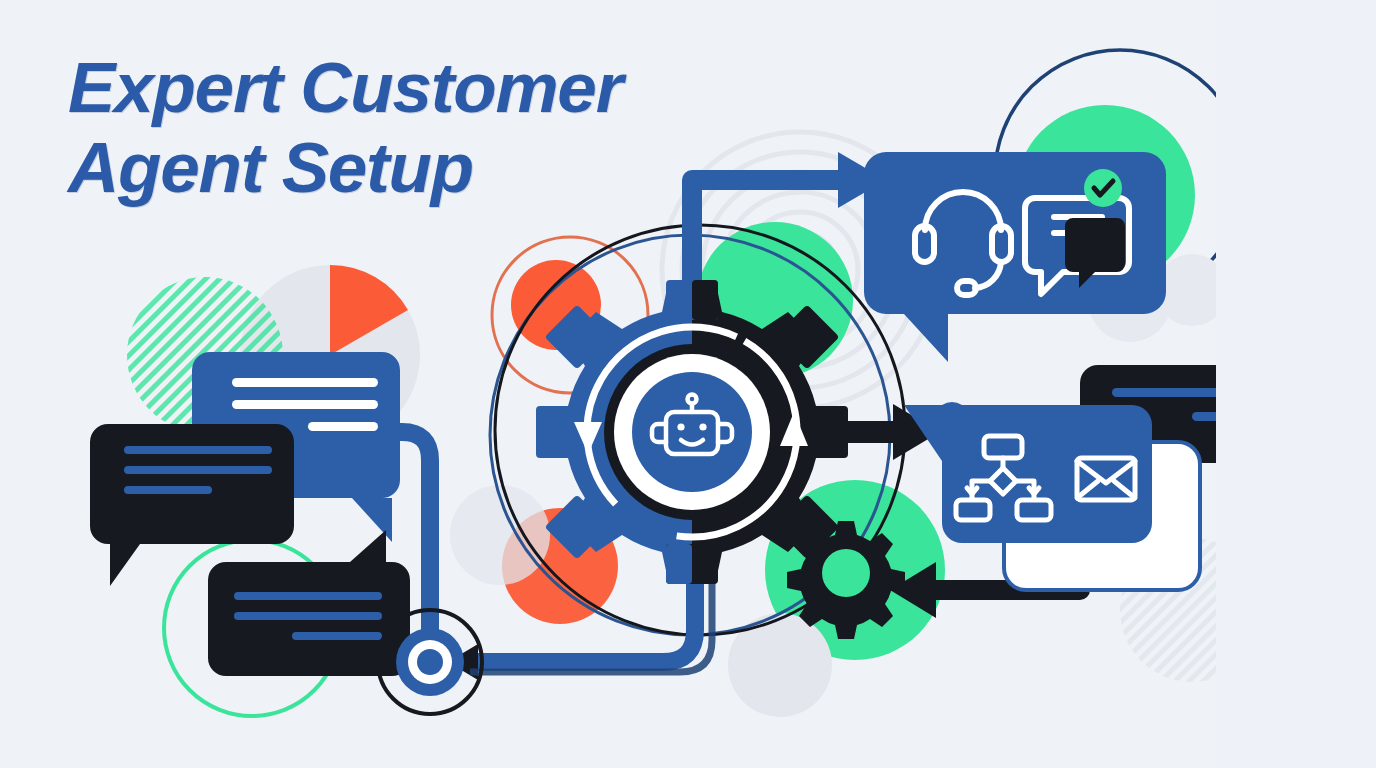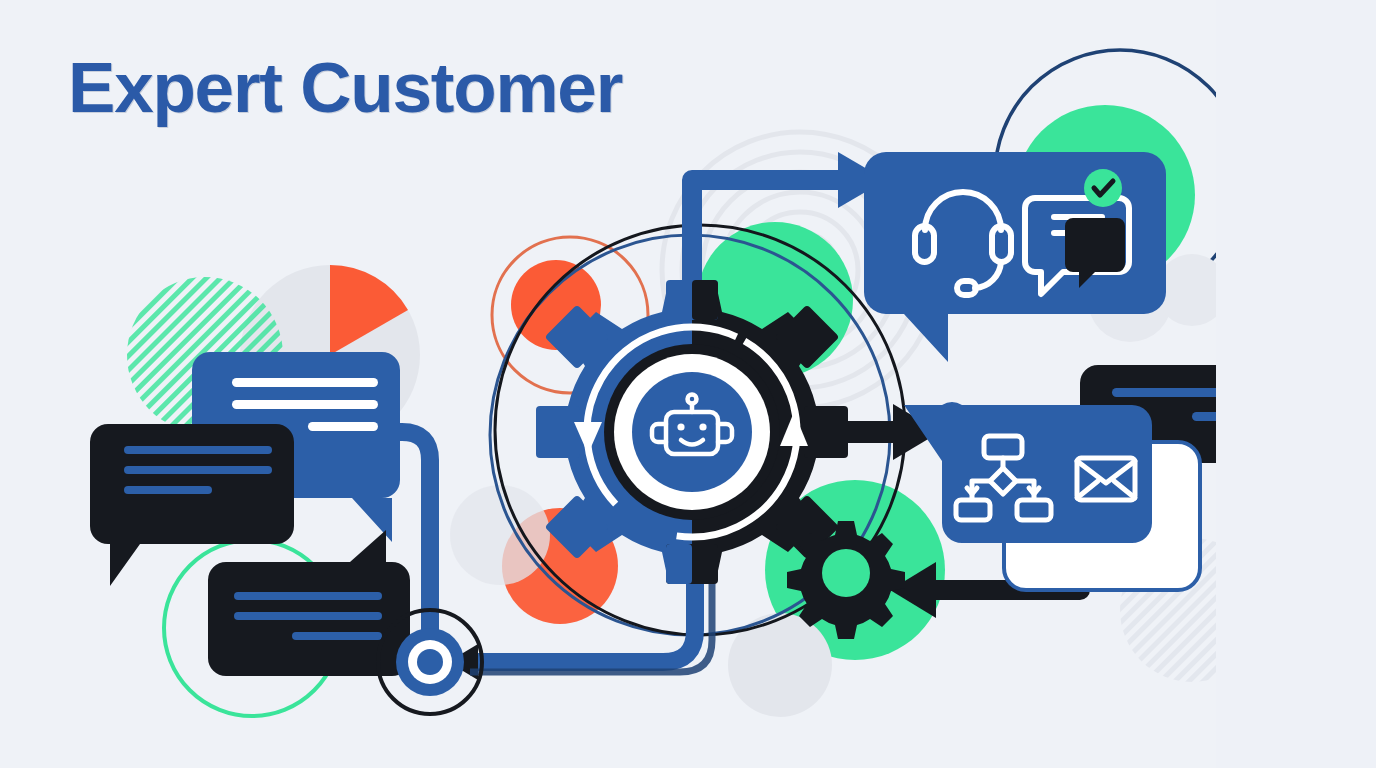--- a/index.html
+++ b/index.html
@@ -10,20 +10,21 @@
   }
   body {
     font-family: "Liberation Sans", sans-serif;
   }
   #stage {
     position: relative;
     width: 1216px;
     height: 768px;
     overflow: hidden;
     background: #eff2f7;
+    font-style: italic;
   }
   #art {
     position: absolute;
     left: 0;
     top: 0;
     width: 1376px;
     height: 768px;
     display: block;
   }
   #title-layer {
@@ -284,15 +285,16 @@
           <path d="M 1077 461 l 29 22 l 29 -22"></path>
           <path d="M 1077 498 l 21 -17 M 1135 498 l -21 -17"></path>
         </g>
       </g>
 
     </g>
   </svg>
 
   <div id="title-layer">
     <div class="title-line" style="color: rgb(43, 90, 168);">Expert Customer</div>
+    <div class="title-line" style="color: rgb(43, 90, 168);">Agent Setup</div>
   </div>
 
 </div>
 
 </body></html>

